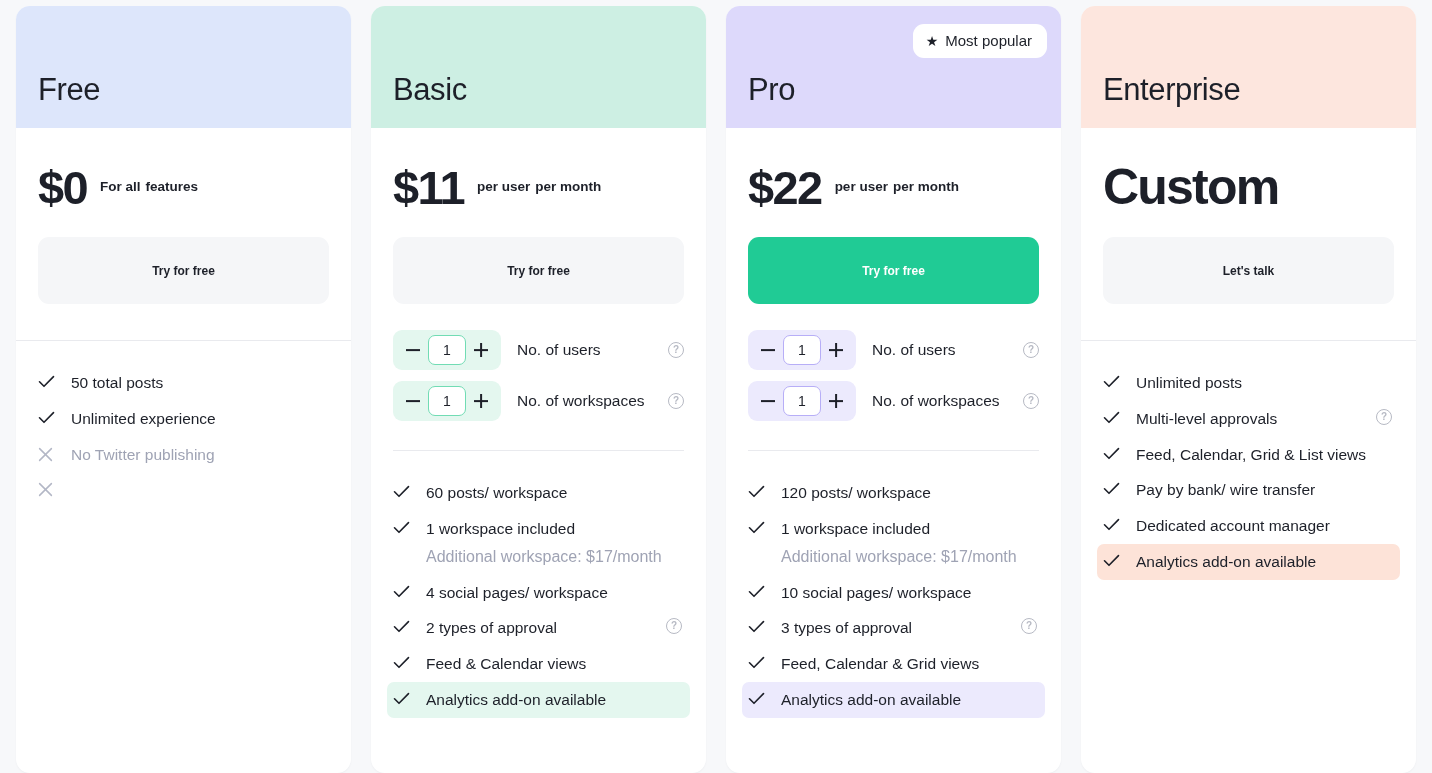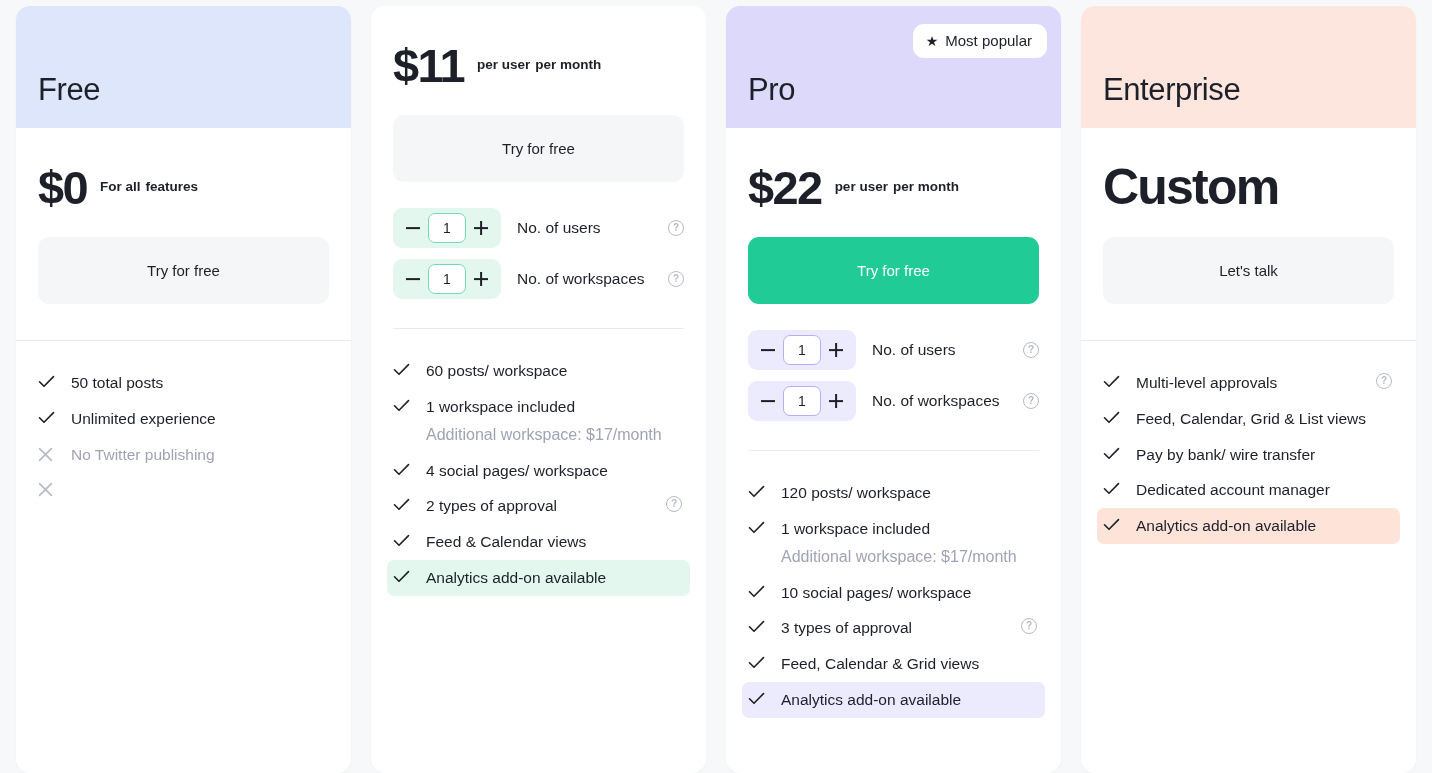--- a/index.html
+++ b/index.html
@@ -101,22 +101,22 @@
   
   .cta-wrap { padding: 17px 22px 0 22px; }
   .cta {
     width: 100%;
     height: 67px;
     border: none;
     border-radius: 11px;
     background: #f5f6f8;
     color: #1d2029;
     font-family: inherit;
-    font-size: 15px;
-    font-weight: 400;
+    font-size: 12px;
+    font-weight: 700;
     cursor: pointer;
     display: flex;
     align-items: center;
     justify-content: center;
     text-align: center;
   }
   .cta.primary { background: #20cb95; color: #ffffff; }
 
   
   .divider-full {
@@ -295,20 +295,24 @@
     <span class="mark" style="color:#b3b7c6">
             <svg width="15" height="15" viewBox="0 0 15 15" fill="none">
               <path d="M1.6 1.6 L13.4 13.4 M13.4 1.6 L1.6 13.4" stroke="currentColor" stroke-width="1.5" stroke-linecap="round"></path>
             </svg>
           </span>
 
   </div>
       </div>
   </section>
   <section class="plan-card">
+    <div class="plan-header" style="background:#cdefe3">
+      <h2 class="plan-name">Basic</h2>
+
+    </div>
     <div class="price-row">
       <div class="price-amount">$11</div>
       <div class="price-meta">
           <span>per user</span>
           <span>per month</span>
         </div>
     </div>
     <div class="cta-wrap">
       <button class="cta ">Try for free</button>
     </div>
@@ -544,20 +548,32 @@
 
     <div class="divider-full"></div>
     <div class="features">
   <div class="feature-item">
     <span class="mark" style="color:#1d2029">
             <svg width="17" height="13" viewBox="0 0 17 13" fill="none">
               <path d="M1.5 6.8 L6 11.3 L15.5 1.6" stroke="currentColor" stroke-width="1.6" stroke-linecap="round" stroke-linejoin="round"></path>
             </svg>
           </span>
     <div class="feature-text">
+      <div class="feature-label">Unlimited posts</div>
+
+    </div>
+
+  </div>
+  <div class="feature-item">
+    <span class="mark" style="color:#1d2029">
+            <svg width="17" height="13" viewBox="0 0 17 13" fill="none">
+              <path d="M1.5 6.8 L6 11.3 L15.5 1.6" stroke="currentColor" stroke-width="1.6" stroke-linecap="round" stroke-linejoin="round"></path>
+            </svg>
+          </span>
+    <div class="feature-text">
       <div class="feature-label">Multi-level approvals</div>
 
     </div>
     <div class="help-icon">?</div>
   </div>
   <div class="feature-item">
     <span class="mark" style="color:#1d2029">
             <svg width="17" height="13" viewBox="0 0 17 13" fill="none">
               <path d="M1.5 6.8 L6 11.3 L15.5 1.6" stroke="currentColor" stroke-width="1.6" stroke-linecap="round" stroke-linejoin="round"></path>
             </svg>

